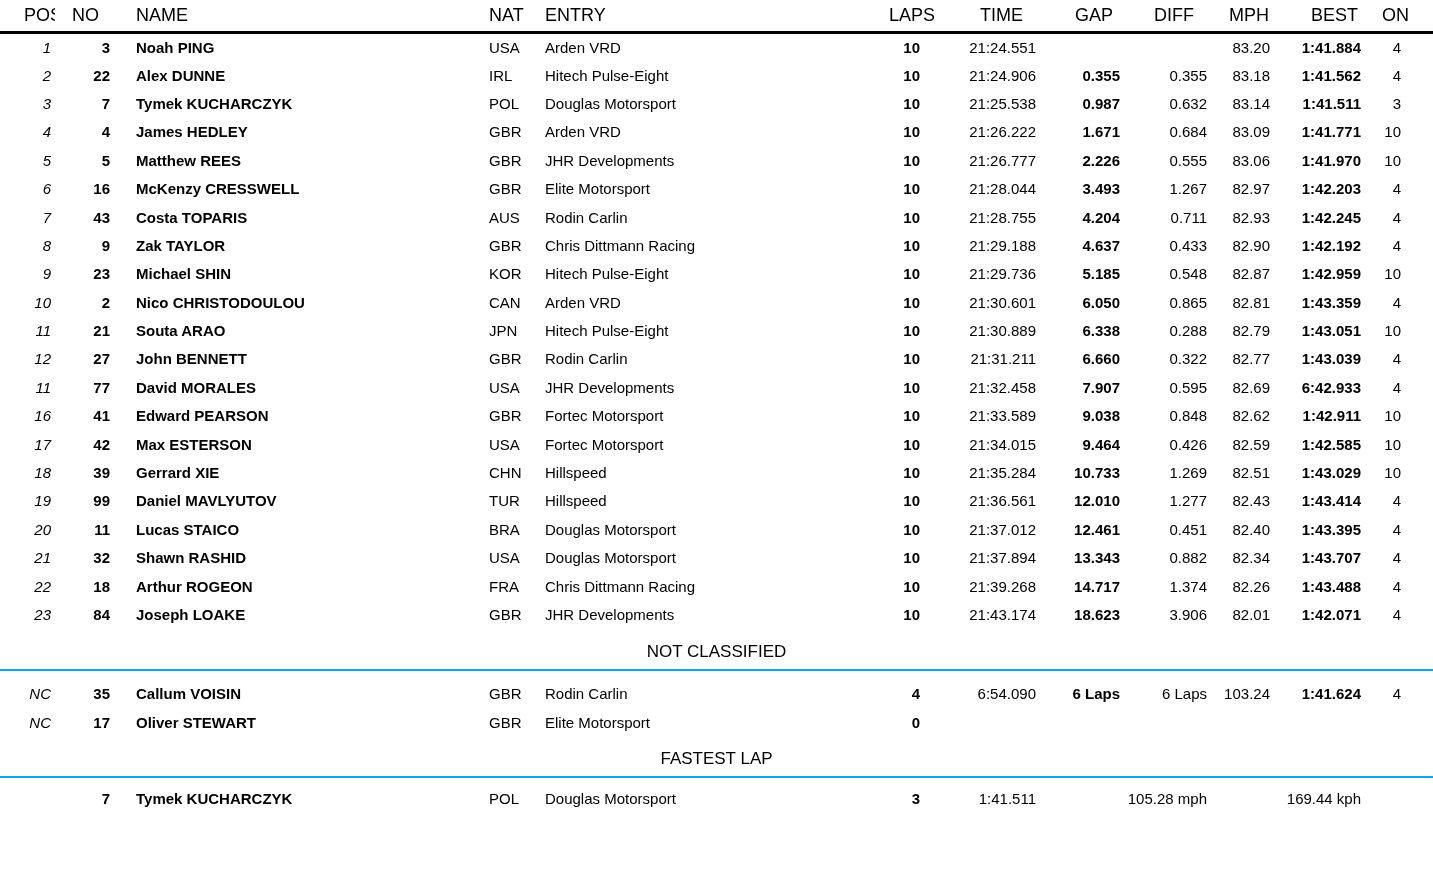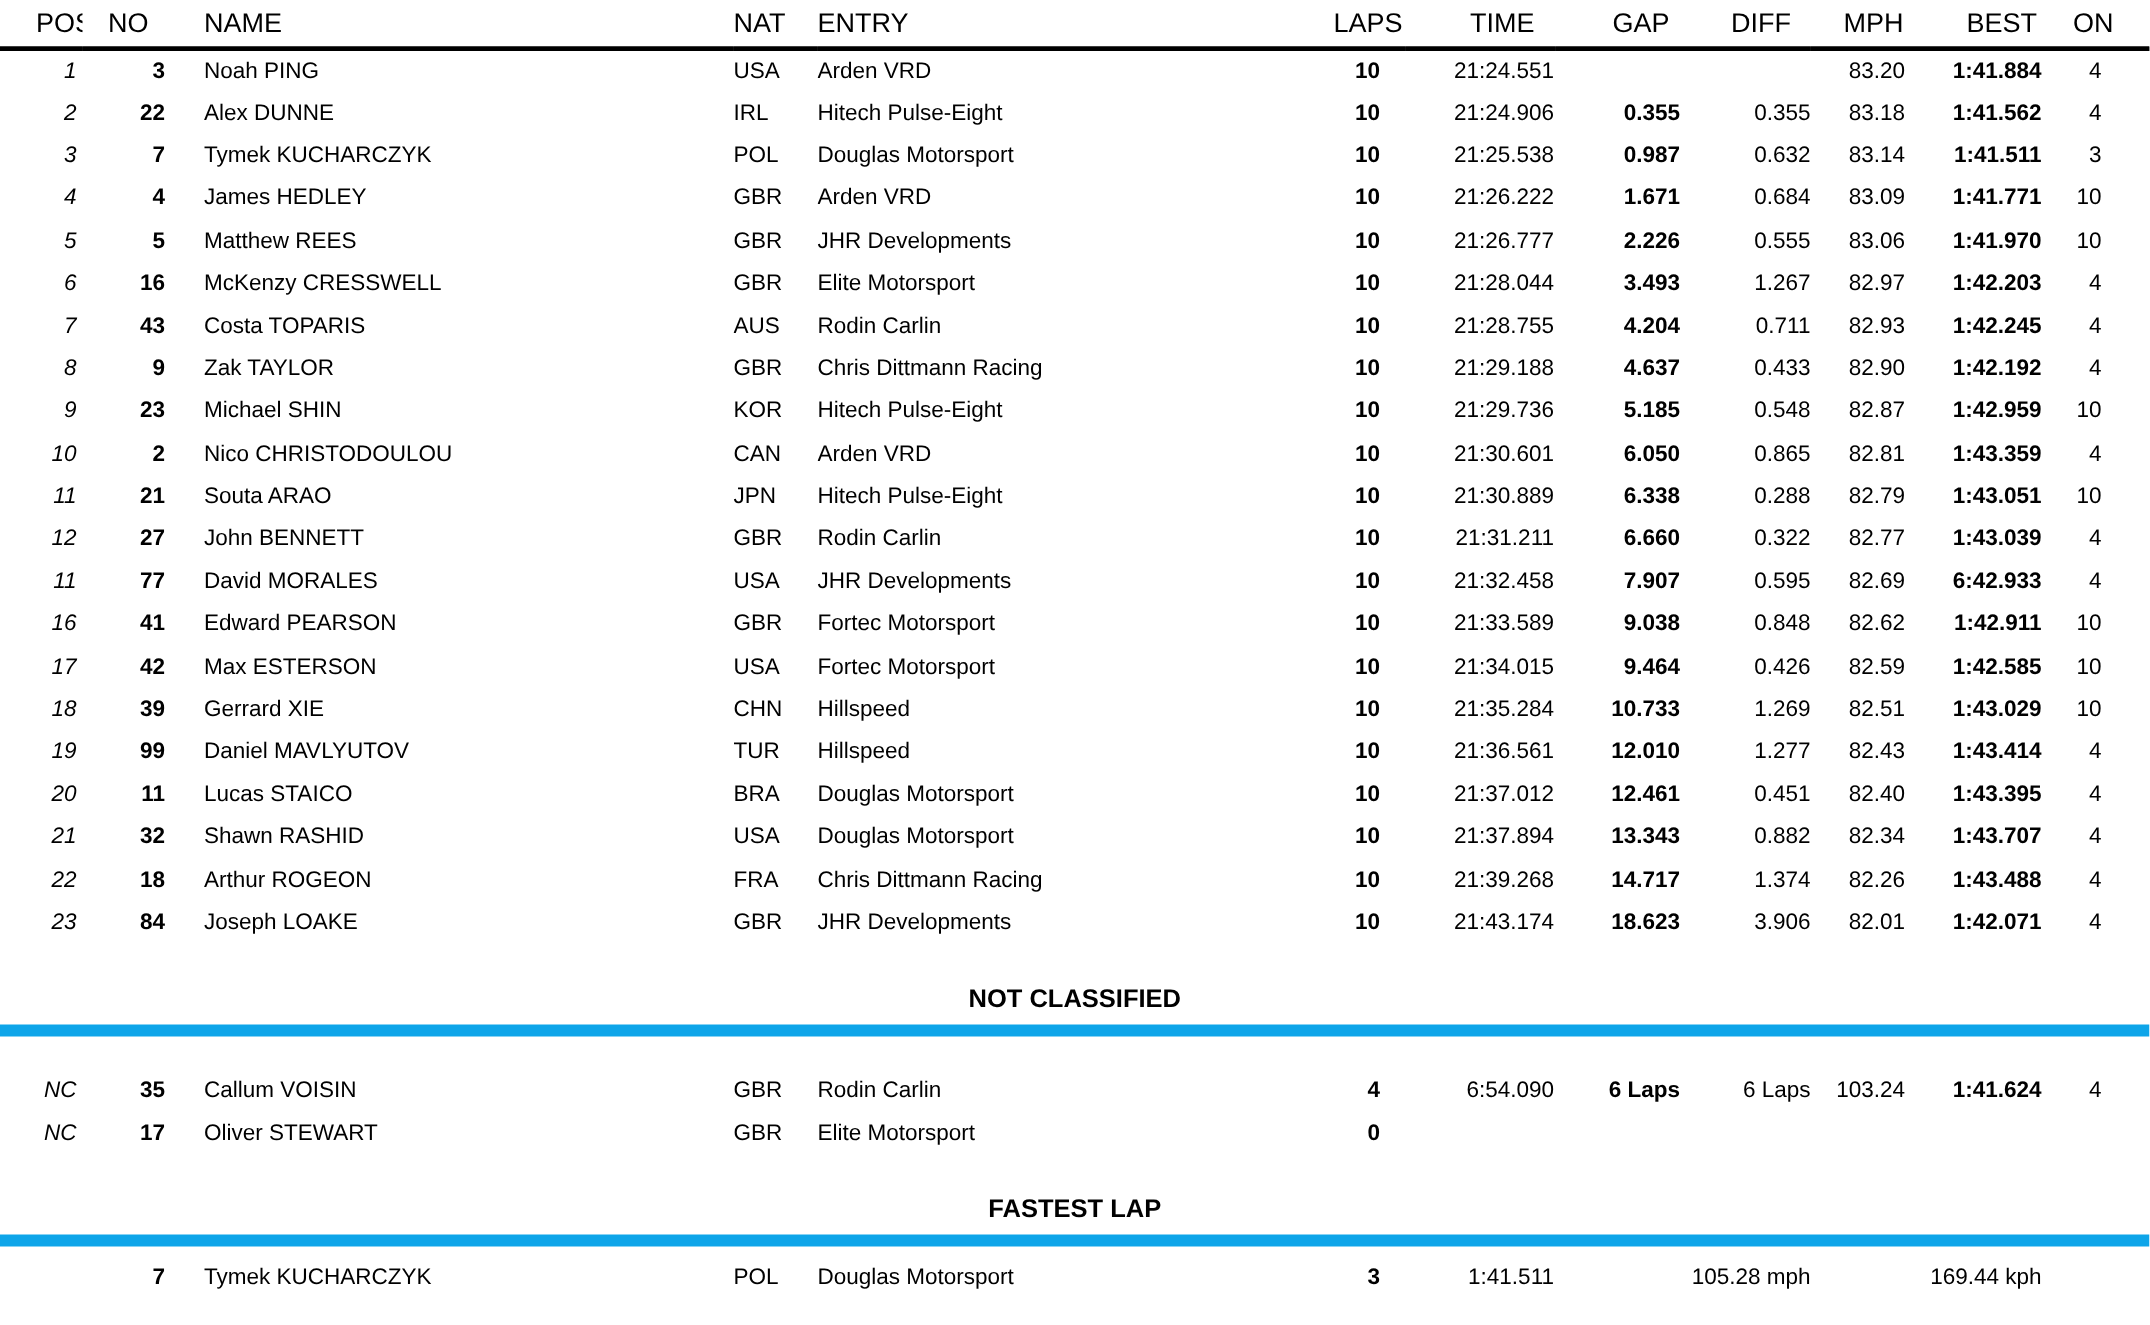--- a/index.html
+++ b/index.html
@@ -27,37 +27,37 @@
   th.col-time{padding-right:14px}
   th.col-gap{padding-right:9px}
   th.col-diff{padding-right:13px}
   th.col-mph{padding-right:3px}
   th.col-best{padding-right:4px}
   th.col-on{padding-right:24px}
   
   tbody tr{height:28.4px}
   td.col-pos{text-align:right;padding-right:4px;font-style:italic}
   td.col-no{text-align:right;font-weight:bold}
-  td.col-name{padding-left:26px;font-weight:normal}
+  td.col-name{padding-left:26px;font-weight:bold}
   td.col-nat,td.col-entry{text-align:left}
   td.col-laps{text-align:right;padding-right:17px;font-weight:bold}
   td.col-time{text-align:right;padding-right:1px}
   td.col-gap{text-align:right;padding-right:2px;font-weight:bold}
   td.col-diff{text-align:right;padding-right:0}
   td.col-mph{text-align:right;padding-right:2px}
   td.col-best{text-align:right;padding-right:1px;font-weight:bold}
   td.col-on{text-align:right;padding-right:32px}
   td.col-speed_mph{text-align:right;padding-right:0}
   td.col-speed_kph{text-align:right;padding-right:1px}
   
   .section-heading{
     height:34px;line-height:34px;text-align:center;font-size:17px;
-    border-bottom:8px solid #0ea5e9;margin-top:20px;font-weight:bold;
+    border-bottom:2px solid #0ea5e9;margin-top:6px;
   }
-  .nc-wrap{padding-top:22px}
+  .nc-wrap{padding-top:9px}
   .fl-wrap{padding-top:6px}
 </style>
 </head>
 <body>
 
 <table>
   <colgroup>
     <col class="c-pos">
       <col class="c-no">
       <col class="c-name">

